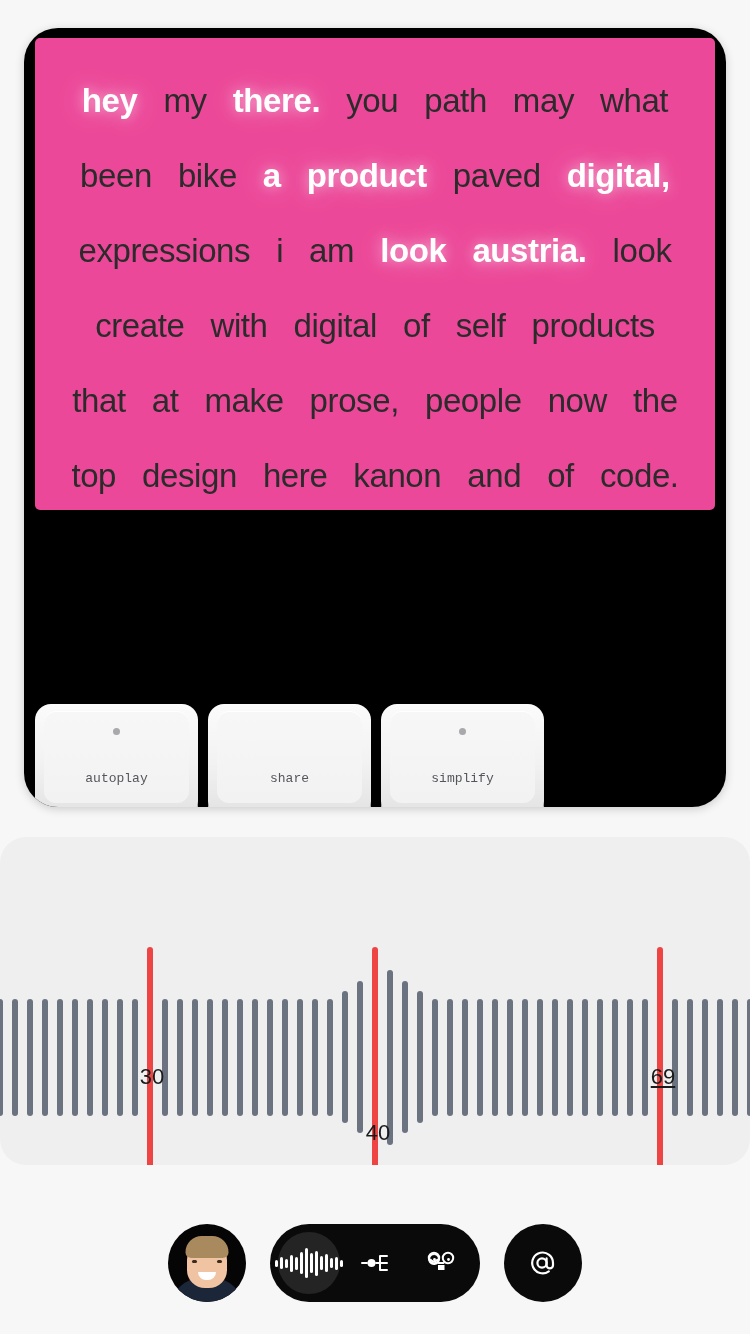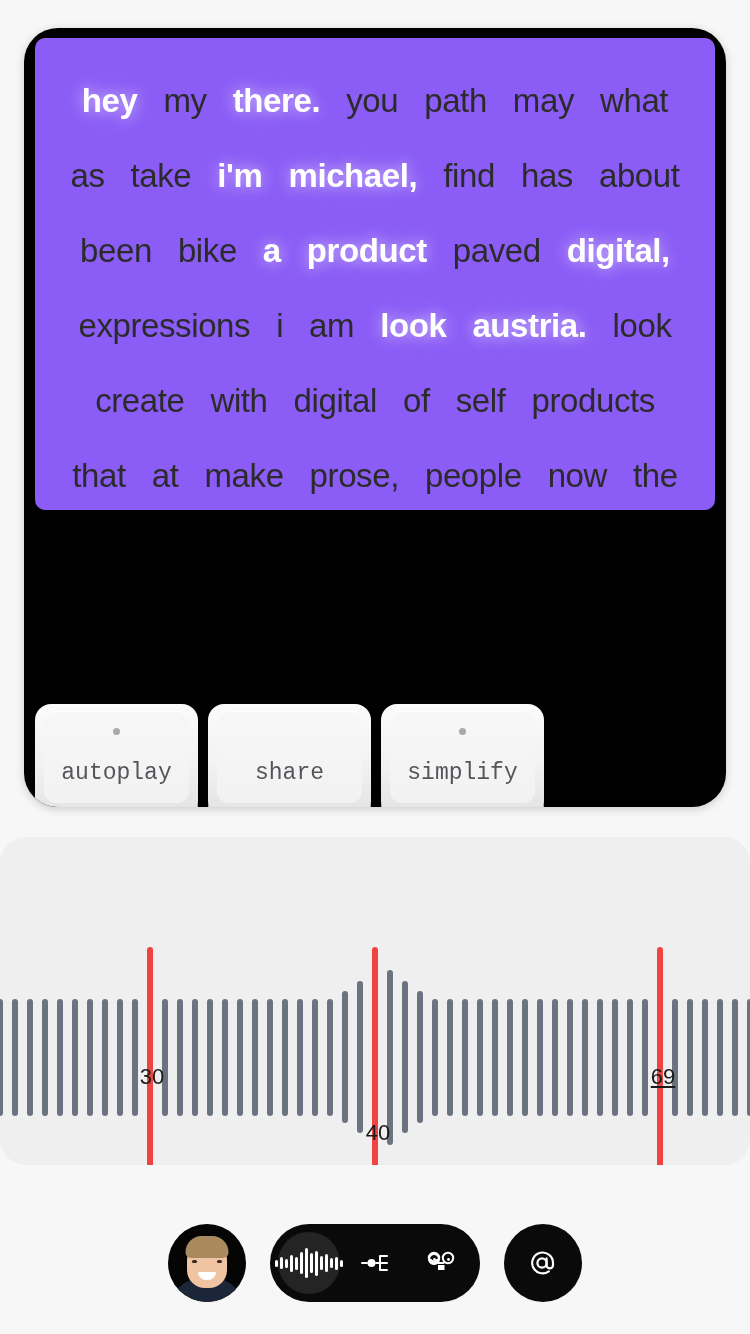--- a/index.html
+++ b/index.html
@@ -29,22 +29,22 @@
     box-shadow: 0 2px 10px rgba(0,0,0,0.18);
   }
 
   
   .text-panel {
     position: absolute;
     left: 11px;
     top: 10px;
     width: 680px;
     height: 472px;
-    background: #8b5cf6;
-    border-radius: 10px;
+    background: #ec4899;
+    border-radius: 5px;
     overflow: hidden;
   }
 
   .word-rows {
     position: absolute;
     left: 0;
     top: 0;
     width: 100%;
     padding: 46px 0 0 0;
   }
@@ -127,21 +127,21 @@
 
   .key-dot.hidden { visibility: hidden; }
 
   .key-label {
     position: absolute;
     left: 0;
     right: 0;
     bottom: 17px;
     text-align: center;
     font-family: "Liberation Mono", "DejaVu Sans Mono", monospace;
-    font-size: 23px;
+    font-size: 13px;
     color: #55565c;
     letter-spacing: 0px;
   }
 
   
   .ruler-panel {
     position: absolute;
     left: 0px;
     top: 837px;
     width: 750px;
@@ -315,29 +315,20 @@
   <div class="text-panel">
     <div class="word-rows" id="word-rows">
         <div class="word-row">
           <span class="word lit">hey</span>
           <span class="word dim">my</span>
           <span class="word lit">there.</span>
           <span class="word dim">you</span>
           <span class="word dim">path</span>
           <span class="word dim">may</span>
           <span class="word dim">what</span>
-        </div>
-        <div class="word-row">
-          <span class="word dim">as</span>
-          <span class="word dim">take</span>
-          <span class="word lit">i'm</span>
-          <span class="word lit">michael,</span>
-          <span class="word dim">find</span>
-          <span class="word dim">has</span>
-          <span class="word dim">about</span>
         </div>
         <div class="word-row">
           <span class="word dim">been</span>
           <span class="word dim">bike</span>
           <span class="word lit">a</span>
           <span class="word lit">product</span>
           <span class="word dim">paved</span>
           <span class="word lit">digital,</span>
         </div>
         <div class="word-row">

